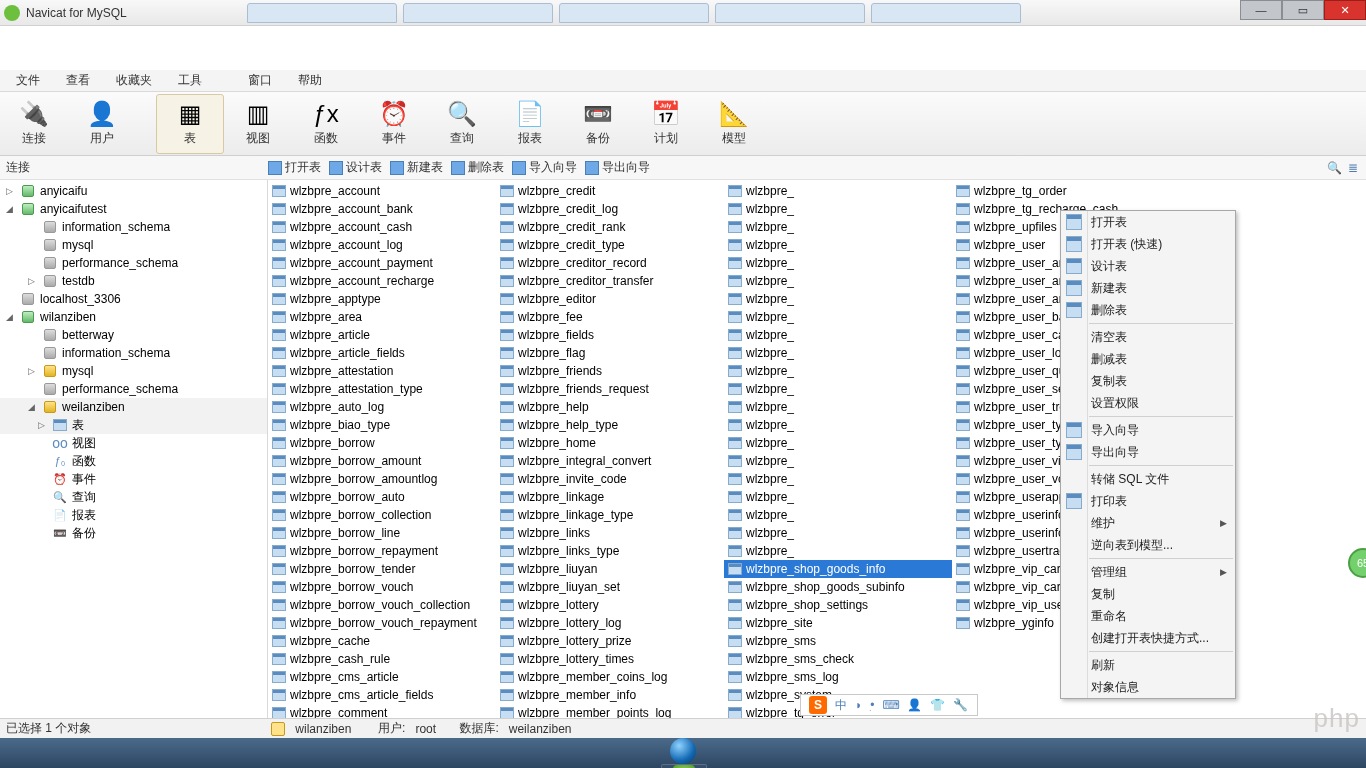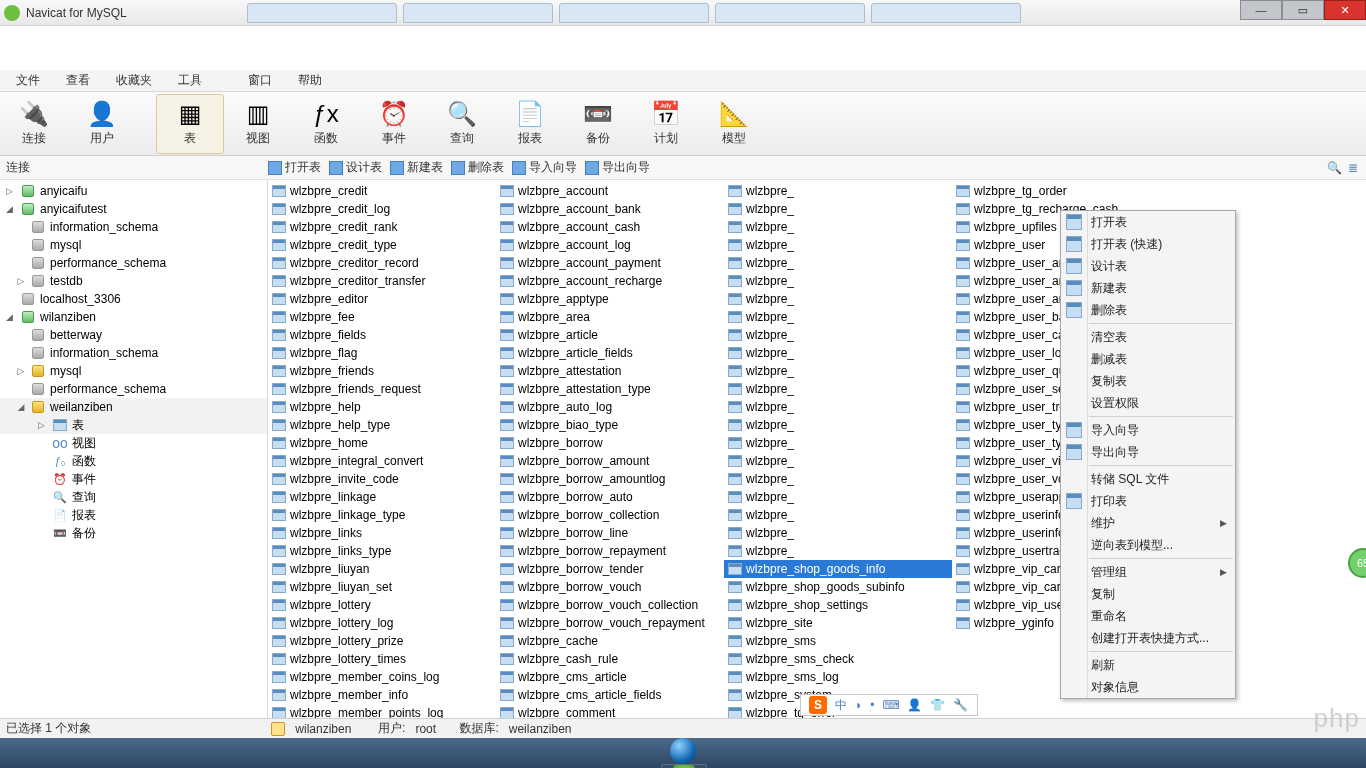--- a/index.html
+++ b/index.html
@@ -40,21 +40,21 @@
 .sidebar { width:268px; border-right:1px solid #d9d9d9; overflow:auto; background:#fff; padding-top:2px;}
 .tree-row { display:flex; align-items:center; height:18px; padding-left:6px; gap:4px; cursor:default; white-space:nowrap;}
 .tree-row .arrow { width:10px; display:inline-block; color:#666; font-size:9px;}
 .tree-row .ticon { width:16px; height:14px; display:inline-flex; align-items:center; justify-content:center;}
 .cyl { width:12px; height:12px; border-radius:2px; background:linear-gradient(#bfeec0,#64b96a); border:1px solid #4a9a52;}
 .cyl.gray { background:linear-gradient(#ddd,#aaa); border-color:#999;}
 .cyl.yellow { background:linear-gradient(#ffe28a,#e2b523); border-color:#c49a17;}
 .tbl-icon { width:14px; height:12px; background:#c7def2; border:1px solid #87abca; position:relative;}
 .tbl-icon::before { content:""; position:absolute; top:0; left:0; right:0; height:3px; background:#5b8cbf;}
 .tree-row.sel { background:#f2f2f2;}
-.indent1 { padding-left:16px;text-align:center;} .indent2 { padding-left:38px;}
+.indent1 { padding-left:28px;} .indent2 { padding-left:38px;}
 
 
 .content { flex:1; overflow:auto; background:#fff; position:relative;}
 .cols-wrap { display:flex; padding:2px 0;}
 .col { width:228px;}
 .item { display:flex; align-items:center; height:18px; gap:4px; padding-left:4px; cursor:default; white-space:nowrap;}
 .item .tbl-icon { flex-shrink:0;}
 .item.selected { background:#2a79d7; color:#fff;}
 .item.selected .tbl-icon { background:#c7def2;}
 
@@ -331,20 +331,142 @@
         <span class="arrow"></span>
         <span class="ticon" style="color:#5b8cbf;font-size:11px">📼</span>
         <span>备份</span>
       </div>
     </div>
   <div class="content">
     <div class="cols-wrap" id="cols">
         <div class="col">
           <div class="item">
             <span class="tbl-icon"></span>
+            <span>wlzbpre_account</span>
+          </div>
+          <div class="item">
+            <span class="tbl-icon"></span>
+            <span>wlzbpre_account_bank</span>
+          </div>
+          <div class="item">
+            <span class="tbl-icon"></span>
+            <span>wlzbpre_account_cash</span>
+          </div>
+          <div class="item">
+            <span class="tbl-icon"></span>
+            <span>wlzbpre_account_log</span>
+          </div>
+          <div class="item">
+            <span class="tbl-icon"></span>
+            <span>wlzbpre_account_payment</span>
+          </div>
+          <div class="item">
+            <span class="tbl-icon"></span>
+            <span>wlzbpre_account_recharge</span>
+          </div>
+          <div class="item">
+            <span class="tbl-icon"></span>
+            <span>wlzbpre_apptype</span>
+          </div>
+          <div class="item">
+            <span class="tbl-icon"></span>
+            <span>wlzbpre_area</span>
+          </div>
+          <div class="item">
+            <span class="tbl-icon"></span>
+            <span>wlzbpre_article</span>
+          </div>
+          <div class="item">
+            <span class="tbl-icon"></span>
+            <span>wlzbpre_article_fields</span>
+          </div>
+          <div class="item">
+            <span class="tbl-icon"></span>
+            <span>wlzbpre_attestation</span>
+          </div>
+          <div class="item">
+            <span class="tbl-icon"></span>
+            <span>wlzbpre_attestation_type</span>
+          </div>
+          <div class="item">
+            <span class="tbl-icon"></span>
+            <span>wlzbpre_auto_log</span>
+          </div>
+          <div class="item">
+            <span class="tbl-icon"></span>
+            <span>wlzbpre_biao_type</span>
+          </div>
+          <div class="item">
+            <span class="tbl-icon"></span>
+            <span>wlzbpre_borrow</span>
+          </div>
+          <div class="item">
+            <span class="tbl-icon"></span>
+            <span>wlzbpre_borrow_amount</span>
+          </div>
+          <div class="item">
+            <span class="tbl-icon"></span>
+            <span>wlzbpre_borrow_amountlog</span>
+          </div>
+          <div class="item">
+            <span class="tbl-icon"></span>
+            <span>wlzbpre_borrow_auto</span>
+          </div>
+          <div class="item">
+            <span class="tbl-icon"></span>
+            <span>wlzbpre_borrow_collection</span>
+          </div>
+          <div class="item">
+            <span class="tbl-icon"></span>
+            <span>wlzbpre_borrow_line</span>
+          </div>
+          <div class="item">
+            <span class="tbl-icon"></span>
+            <span>wlzbpre_borrow_repayment</span>
+          </div>
+          <div class="item">
+            <span class="tbl-icon"></span>
+            <span>wlzbpre_borrow_tender</span>
+          </div>
+          <div class="item">
+            <span class="tbl-icon"></span>
+            <span>wlzbpre_borrow_vouch</span>
+          </div>
+          <div class="item">
+            <span class="tbl-icon"></span>
+            <span>wlzbpre_borrow_vouch_collection</span>
+          </div>
+          <div class="item">
+            <span class="tbl-icon"></span>
+            <span>wlzbpre_borrow_vouch_repayment</span>
+          </div>
+          <div class="item">
+            <span class="tbl-icon"></span>
+            <span>wlzbpre_cache</span>
+          </div>
+          <div class="item">
+            <span class="tbl-icon"></span>
+            <span>wlzbpre_cash_rule</span>
+          </div>
+          <div class="item">
+            <span class="tbl-icon"></span>
+            <span>wlzbpre_cms_article</span>
+          </div>
+          <div class="item">
+            <span class="tbl-icon"></span>
+            <span>wlzbpre_cms_article_fields</span>
+          </div>
+          <div class="item">
+            <span class="tbl-icon"></span>
+            <span>wlzbpre_comment</span>
+          </div>
+        </div>
+        <div class="col">
+          <div class="item">
+            <span class="tbl-icon"></span>
             <span>wlzbpre_credit</span>
           </div>
           <div class="item">
             <span class="tbl-icon"></span>
             <span>wlzbpre_credit_log</span>
           </div>
           <div class="item">
             <span class="tbl-icon"></span>
             <span>wlzbpre_credit_rank</span>
           </div>
@@ -448,142 +570,20 @@
             <span class="tbl-icon"></span>
             <span>wlzbpre_member_coins_log</span>
           </div>
           <div class="item">
             <span class="tbl-icon"></span>
             <span>wlzbpre_member_info</span>
           </div>
           <div class="item">
             <span class="tbl-icon"></span>
             <span>wlzbpre_member_points_log</span>
-          </div>
-        </div>
-        <div class="col">
-          <div class="item">
-            <span class="tbl-icon"></span>
-            <span>wlzbpre_account</span>
-          </div>
-          <div class="item">
-            <span class="tbl-icon"></span>
-            <span>wlzbpre_account_bank</span>
-          </div>
-          <div class="item">
-            <span class="tbl-icon"></span>
-            <span>wlzbpre_account_cash</span>
-          </div>
-          <div class="item">
-            <span class="tbl-icon"></span>
-            <span>wlzbpre_account_log</span>
-          </div>
-          <div class="item">
-            <span class="tbl-icon"></span>
-            <span>wlzbpre_account_payment</span>
-          </div>
-          <div class="item">
-            <span class="tbl-icon"></span>
-            <span>wlzbpre_account_recharge</span>
-          </div>
-          <div class="item">
-            <span class="tbl-icon"></span>
-            <span>wlzbpre_apptype</span>
-          </div>
-          <div class="item">
-            <span class="tbl-icon"></span>
-            <span>wlzbpre_area</span>
-          </div>
-          <div class="item">
-            <span class="tbl-icon"></span>
-            <span>wlzbpre_article</span>
-          </div>
-          <div class="item">
-            <span class="tbl-icon"></span>
-            <span>wlzbpre_article_fields</span>
-          </div>
-          <div class="item">
-            <span class="tbl-icon"></span>
-            <span>wlzbpre_attestation</span>
-          </div>
-          <div class="item">
-            <span class="tbl-icon"></span>
-            <span>wlzbpre_attestation_type</span>
-          </div>
-          <div class="item">
-            <span class="tbl-icon"></span>
-            <span>wlzbpre_auto_log</span>
-          </div>
-          <div class="item">
-            <span class="tbl-icon"></span>
-            <span>wlzbpre_biao_type</span>
-          </div>
-          <div class="item">
-            <span class="tbl-icon"></span>
-            <span>wlzbpre_borrow</span>
-          </div>
-          <div class="item">
-            <span class="tbl-icon"></span>
-            <span>wlzbpre_borrow_amount</span>
-          </div>
-          <div class="item">
-            <span class="tbl-icon"></span>
-            <span>wlzbpre_borrow_amountlog</span>
-          </div>
-          <div class="item">
-            <span class="tbl-icon"></span>
-            <span>wlzbpre_borrow_auto</span>
-          </div>
-          <div class="item">
-            <span class="tbl-icon"></span>
-            <span>wlzbpre_borrow_collection</span>
-          </div>
-          <div class="item">
-            <span class="tbl-icon"></span>
-            <span>wlzbpre_borrow_line</span>
-          </div>
-          <div class="item">
-            <span class="tbl-icon"></span>
-            <span>wlzbpre_borrow_repayment</span>
-          </div>
-          <div class="item">
-            <span class="tbl-icon"></span>
-            <span>wlzbpre_borrow_tender</span>
-          </div>
-          <div class="item">
-            <span class="tbl-icon"></span>
-            <span>wlzbpre_borrow_vouch</span>
-          </div>
-          <div class="item">
-            <span class="tbl-icon"></span>
-            <span>wlzbpre_borrow_vouch_collection</span>
-          </div>
-          <div class="item">
-            <span class="tbl-icon"></span>
-            <span>wlzbpre_borrow_vouch_repayment</span>
-          </div>
-          <div class="item">
-            <span class="tbl-icon"></span>
-            <span>wlzbpre_cache</span>
-          </div>
-          <div class="item">
-            <span class="tbl-icon"></span>
-            <span>wlzbpre_cash_rule</span>
-          </div>
-          <div class="item">
-            <span class="tbl-icon"></span>
-            <span>wlzbpre_cms_article</span>
-          </div>
-          <div class="item">
-            <span class="tbl-icon"></span>
-            <span>wlzbpre_cms_article_fields</span>
-          </div>
-          <div class="item">
-            <span class="tbl-icon"></span>
-            <span>wlzbpre_comment</span>
           </div>
         </div>
         <div class="col">
           <div class="item">
             <span class="tbl-icon"></span>
             <span>wlzbpre_</span>
           </div>
           <div class="item">
             <span class="tbl-icon"></span>
             <span>wlzbpre_</span>

